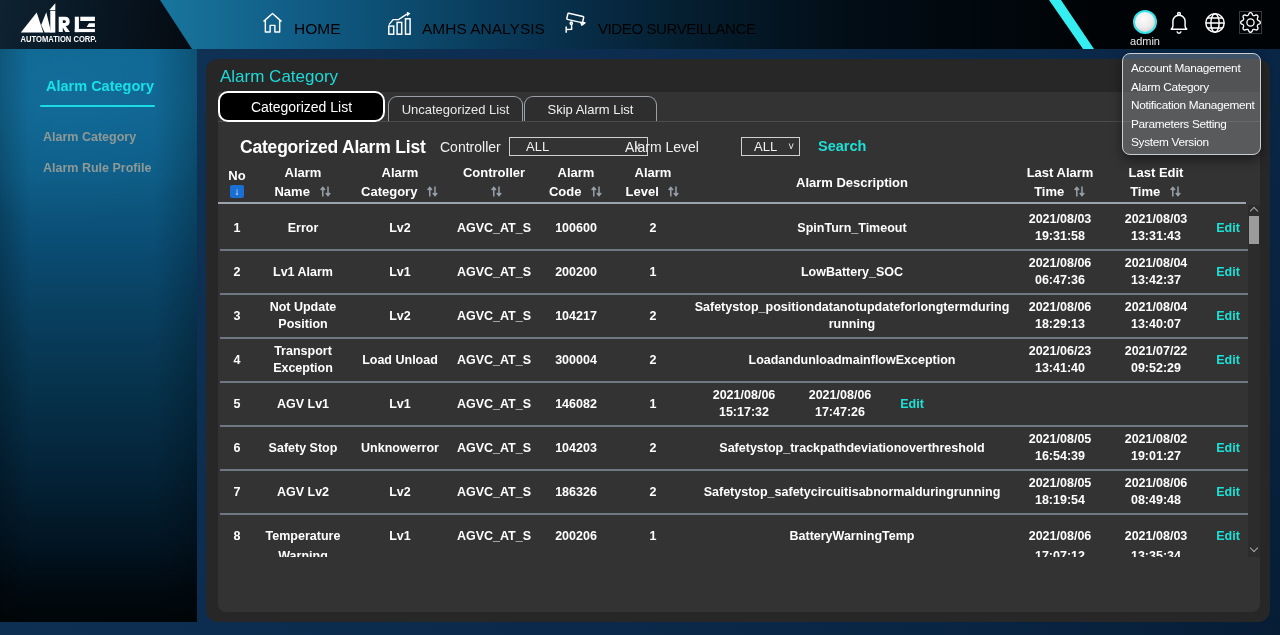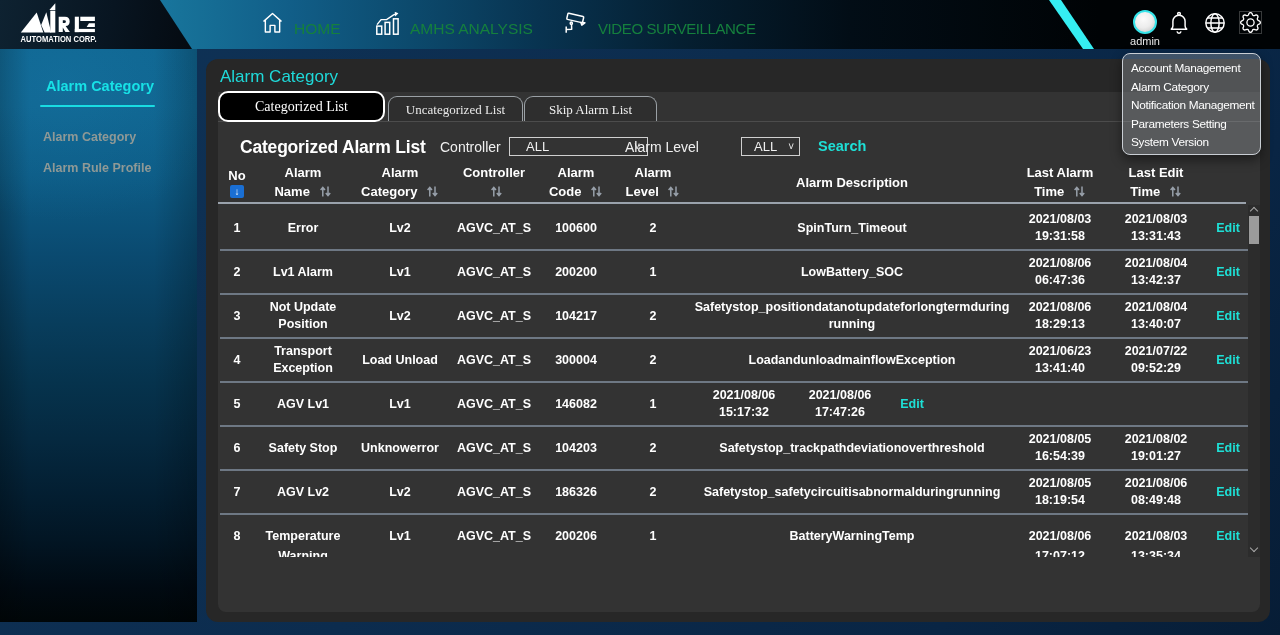--- a/index.html
+++ b/index.html
@@ -7,25 +7,25 @@
 body { background:linear-gradient(125deg,#0f3357 0%,#0c2c4e 45%,#092544 80%,#071d36 100%); position:relative; }
 
 
 #navbar { position:absolute; left:0; top:0; width:1280px; height:49px;
   background:linear-gradient(90deg,#1e93c6 0px,#177299 180px,#115e88 290px,#0c4a6d 410px,#083350 540px,#051f31 680px,#020d16 850px,#000305 1100px); }
 #logoblock { position:absolute; left:0; top:0; width:200px; height:49px;
   background:linear-gradient(100deg,#0e2231 0%,#081521 55%,#04090f 100%);
   clip-path:polygon(0 0, 160px 0, 192px 49px, 0 49px); }
 #logo { position:absolute; left:15px; top:0px; }
 #cyanstripe { position:absolute; left:1045px; top:0; width:53px; height:49px; }
-.navitem { position:absolute; top:0; height:65px; display:flex; align-items:flex-start; color:#15803d; font-size:15.5px; }
+.navitem { position:absolute; top:0; height:65px; display:flex; align-items:flex-start; color:#000000; font-size:15.5px; }
 .navitem span { margin-top:21px; line-height:15px; display:block; }
 .navitem svg { margin-right:11px; margin-top:12px; }
 #nav-home { left:262px; }
-#nav-amhs { left:376px;justify-content:center; }
+#nav-amhs { left:388px;justify-content:center; }
 #nav-video { left:565px; }
 #avatar { position:absolute; left:1133px; top:10px; width:24px; height:24px; border-radius:50%;
   background:radial-gradient(circle at 42% 35%, #fbfbfb 0%, #ececec 50%, #d2d2d2 80%, #c4c7ca 100%);
   border:2.5px solid #35e4ea; }
 #adminlabel { position:absolute; left:1119px; top:35px; width:52px; text-align:center; color:#e8e8e8; font-size:11px; }
 .topicon { position:absolute; top:12px; }
 
 
 #sidebar { position:absolute; left:0; top:49px; width:197px; height:573px;
   background:
@@ -35,21 +35,21 @@
 #side-active { position:absolute; left:0; top:78px; width:200px; text-align:center; color:#17e1e6; font-weight:bold; font-size:14.5px; }
 #side-underline { position:absolute; left:40px; top:104.5px; width:115px; height:2.5px; background:#19dce2; border-radius:2px; }
 .side-item { position:absolute; left:43px; color:#8f9996; font-weight:bold; font-size:12.5px; }
 
 
 #outerpanel { position:absolute; left:206px; top:59px; width:1064px; height:563px; background:#272727; border-radius:12px; }
 #innerpanel { position:absolute; left:218px; top:92px; width:1042px; height:520px; background:#333333; border-radius:0 0 8px 8px; }
 #paneltitle { position:absolute; left:220px; top:67px; color:#1fd9d9; font-size:17px; }
 
 
-.tab { position:absolute; display:flex; align-items:center; justify-content:center;font-family:Liberation Serif, serif; }
+.tab { position:absolute; display:flex; align-items:center; justify-content:center; }
 #tab1 { left:218px; top:91px; width:167px; height:31px; background:#000; border:2px solid #fff; border-radius:10px; color:#fff; font-size:14px; z-index:3;}
 #tab2 { left:388px; top:96px; width:135px; height:26px; background:#2e2e2e; border:1.5px solid #9aa0a5; border-bottom:none; border-radius:9px 9px 0 0; color:#e8e8e8; font-size:13px; }
 #tab3 { left:524px; top:96px; width:133px; height:26px; background:#2e2e2e; border:1.5px solid #9aa0a5; border-bottom:none; border-radius:9px 9px 0 0; color:#f0f0f0; font-size:13px; }
 #tabline { position:absolute; left:218px; top:121px; width:1042px; height:1px; background:#4c4c4c; }
 
 
 #listtitle { position:absolute; left:240px; top:137px; color:#fff; font-weight:bold; font-size:17.5px; letter-spacing:-0.2px; }
 .flabel { position:absolute; top:139px; color:#f0f0f0; font-size:14px; }
 .fselect { position:absolute; top:137px; height:19px; border:1.5px solid #d0d0d0; background:#333; color:#f0f0f0; font-size:13px; display:flex; align-items:center; }
 #search { position:absolute; left:818px; top:138px; color:#1ee0d6; font-weight:bold; font-size:14.5px; }

